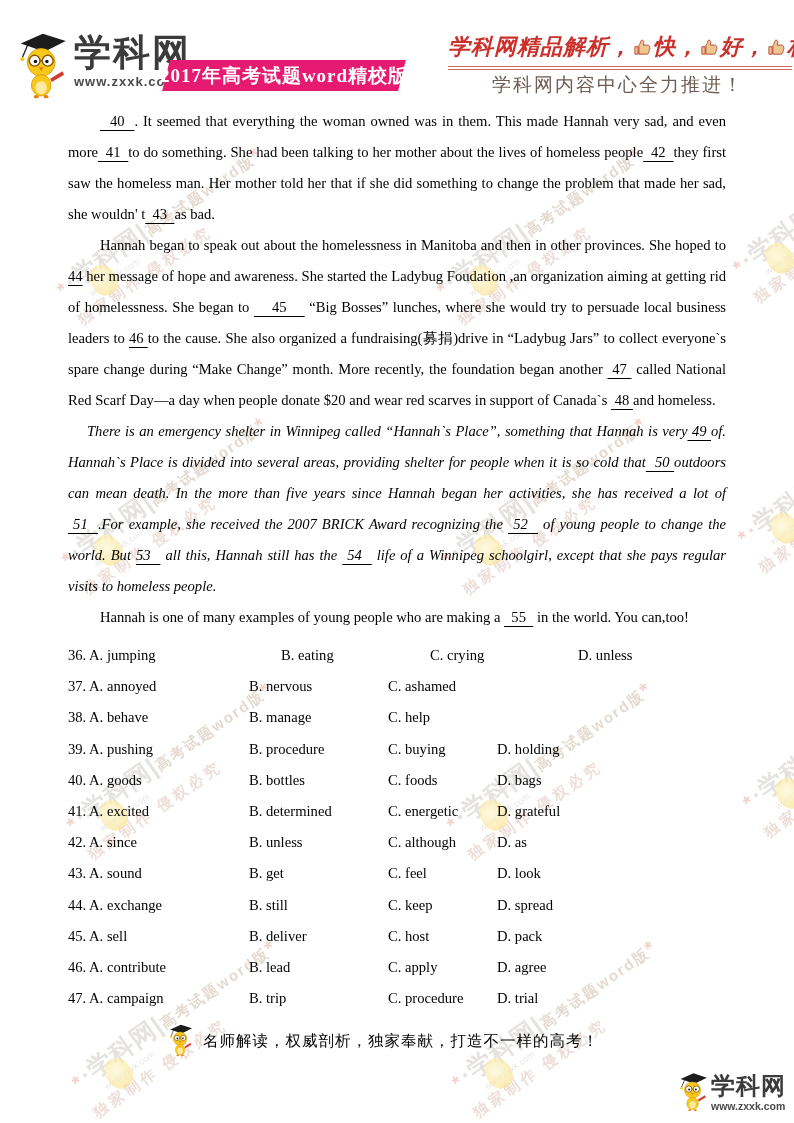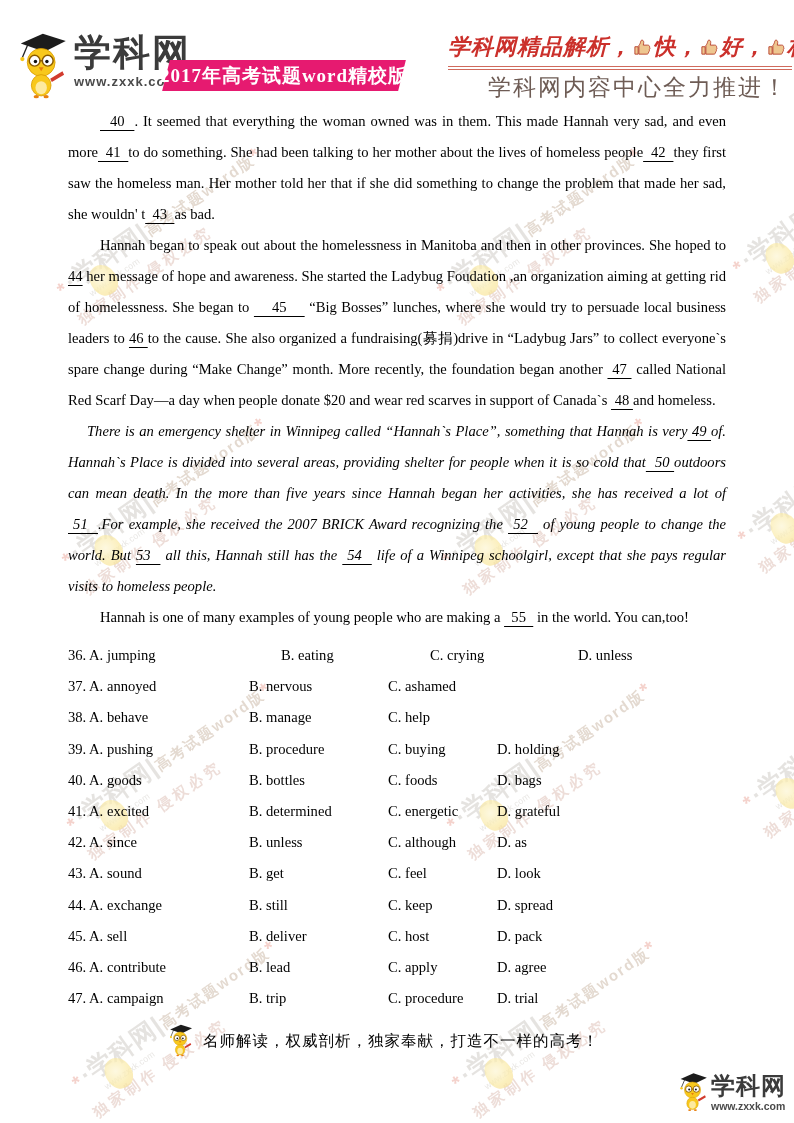--- a/index.html
+++ b/index.html
@@ -26,22 +26,22 @@
   .logo-name{font-size:37px;font-weight:900;color:#3b3b3b;letter-spacing:2px;line-height:1;}
   .logo-url{font-size:13px;font-weight:bold;color:#4a4a4a;letter-spacing:1px;margin-top:3px;}
   .banner{position:absolute;left:166px;top:60px;width:236px;height:31px;background:#e61a70;
           transform:skewX(-14deg);display:flex;align-items:center;justify-content:center;}
   .banner-txt{transform:skewX(14deg);color:#fff;font-weight:bold;font-size:19px;
               font-family:"Liberation Serif",serif;letter-spacing:1px;white-space:nowrap;}
   .slogan{position:absolute;left:448px;top:32px;width:344px;text-align:center;
           font-size:22px;font-weight:bold;font-style:italic;color:#cb302b;
           letter-spacing:1px;padding-bottom:4px;border-bottom:4px double #d06a5c;white-space:nowrap;}
   .thumb-slot svg{width:19px;height:19px;vertical-align:-3px;margin:0 1px;}
-  .sub-slogan{position:absolute;left:448px;top:72px;width:340px;text-align:right;
-              font-size:23px;color:#6e5c55;letter-spacing:2px;font-family:"Liberation Serif",serif;}
+  .sub-slogan{position:absolute;left:448px;top:72px;width:340px;text-align:center;
+              font-size:19px;color:#6e5c55;letter-spacing:2px;font-family:"Liberation Serif",serif;}
   
   .passage{position:absolute;left:68px;top:106px;width:658px;font-size:14.6px;line-height:31px;
            text-align:justify;}
   .para{margin:0;text-indent:32px;}
   .para:nth-child(3){text-indent:19px;font-style:italic;}
   .blank{white-space:pre;text-decoration:underline;text-decoration-thickness:1px;text-underline-offset:4px;}
   
   .questions{position:absolute;left:68px;top:640px;width:680px;font-size:14.6px;}
   .q-row{display:grid;grid-template-columns:181px 139px 109px auto;height:31.2px;align-items:center;}
   .q-row-first{grid-template-columns:176px 112px 111px auto;gap:37px;}

